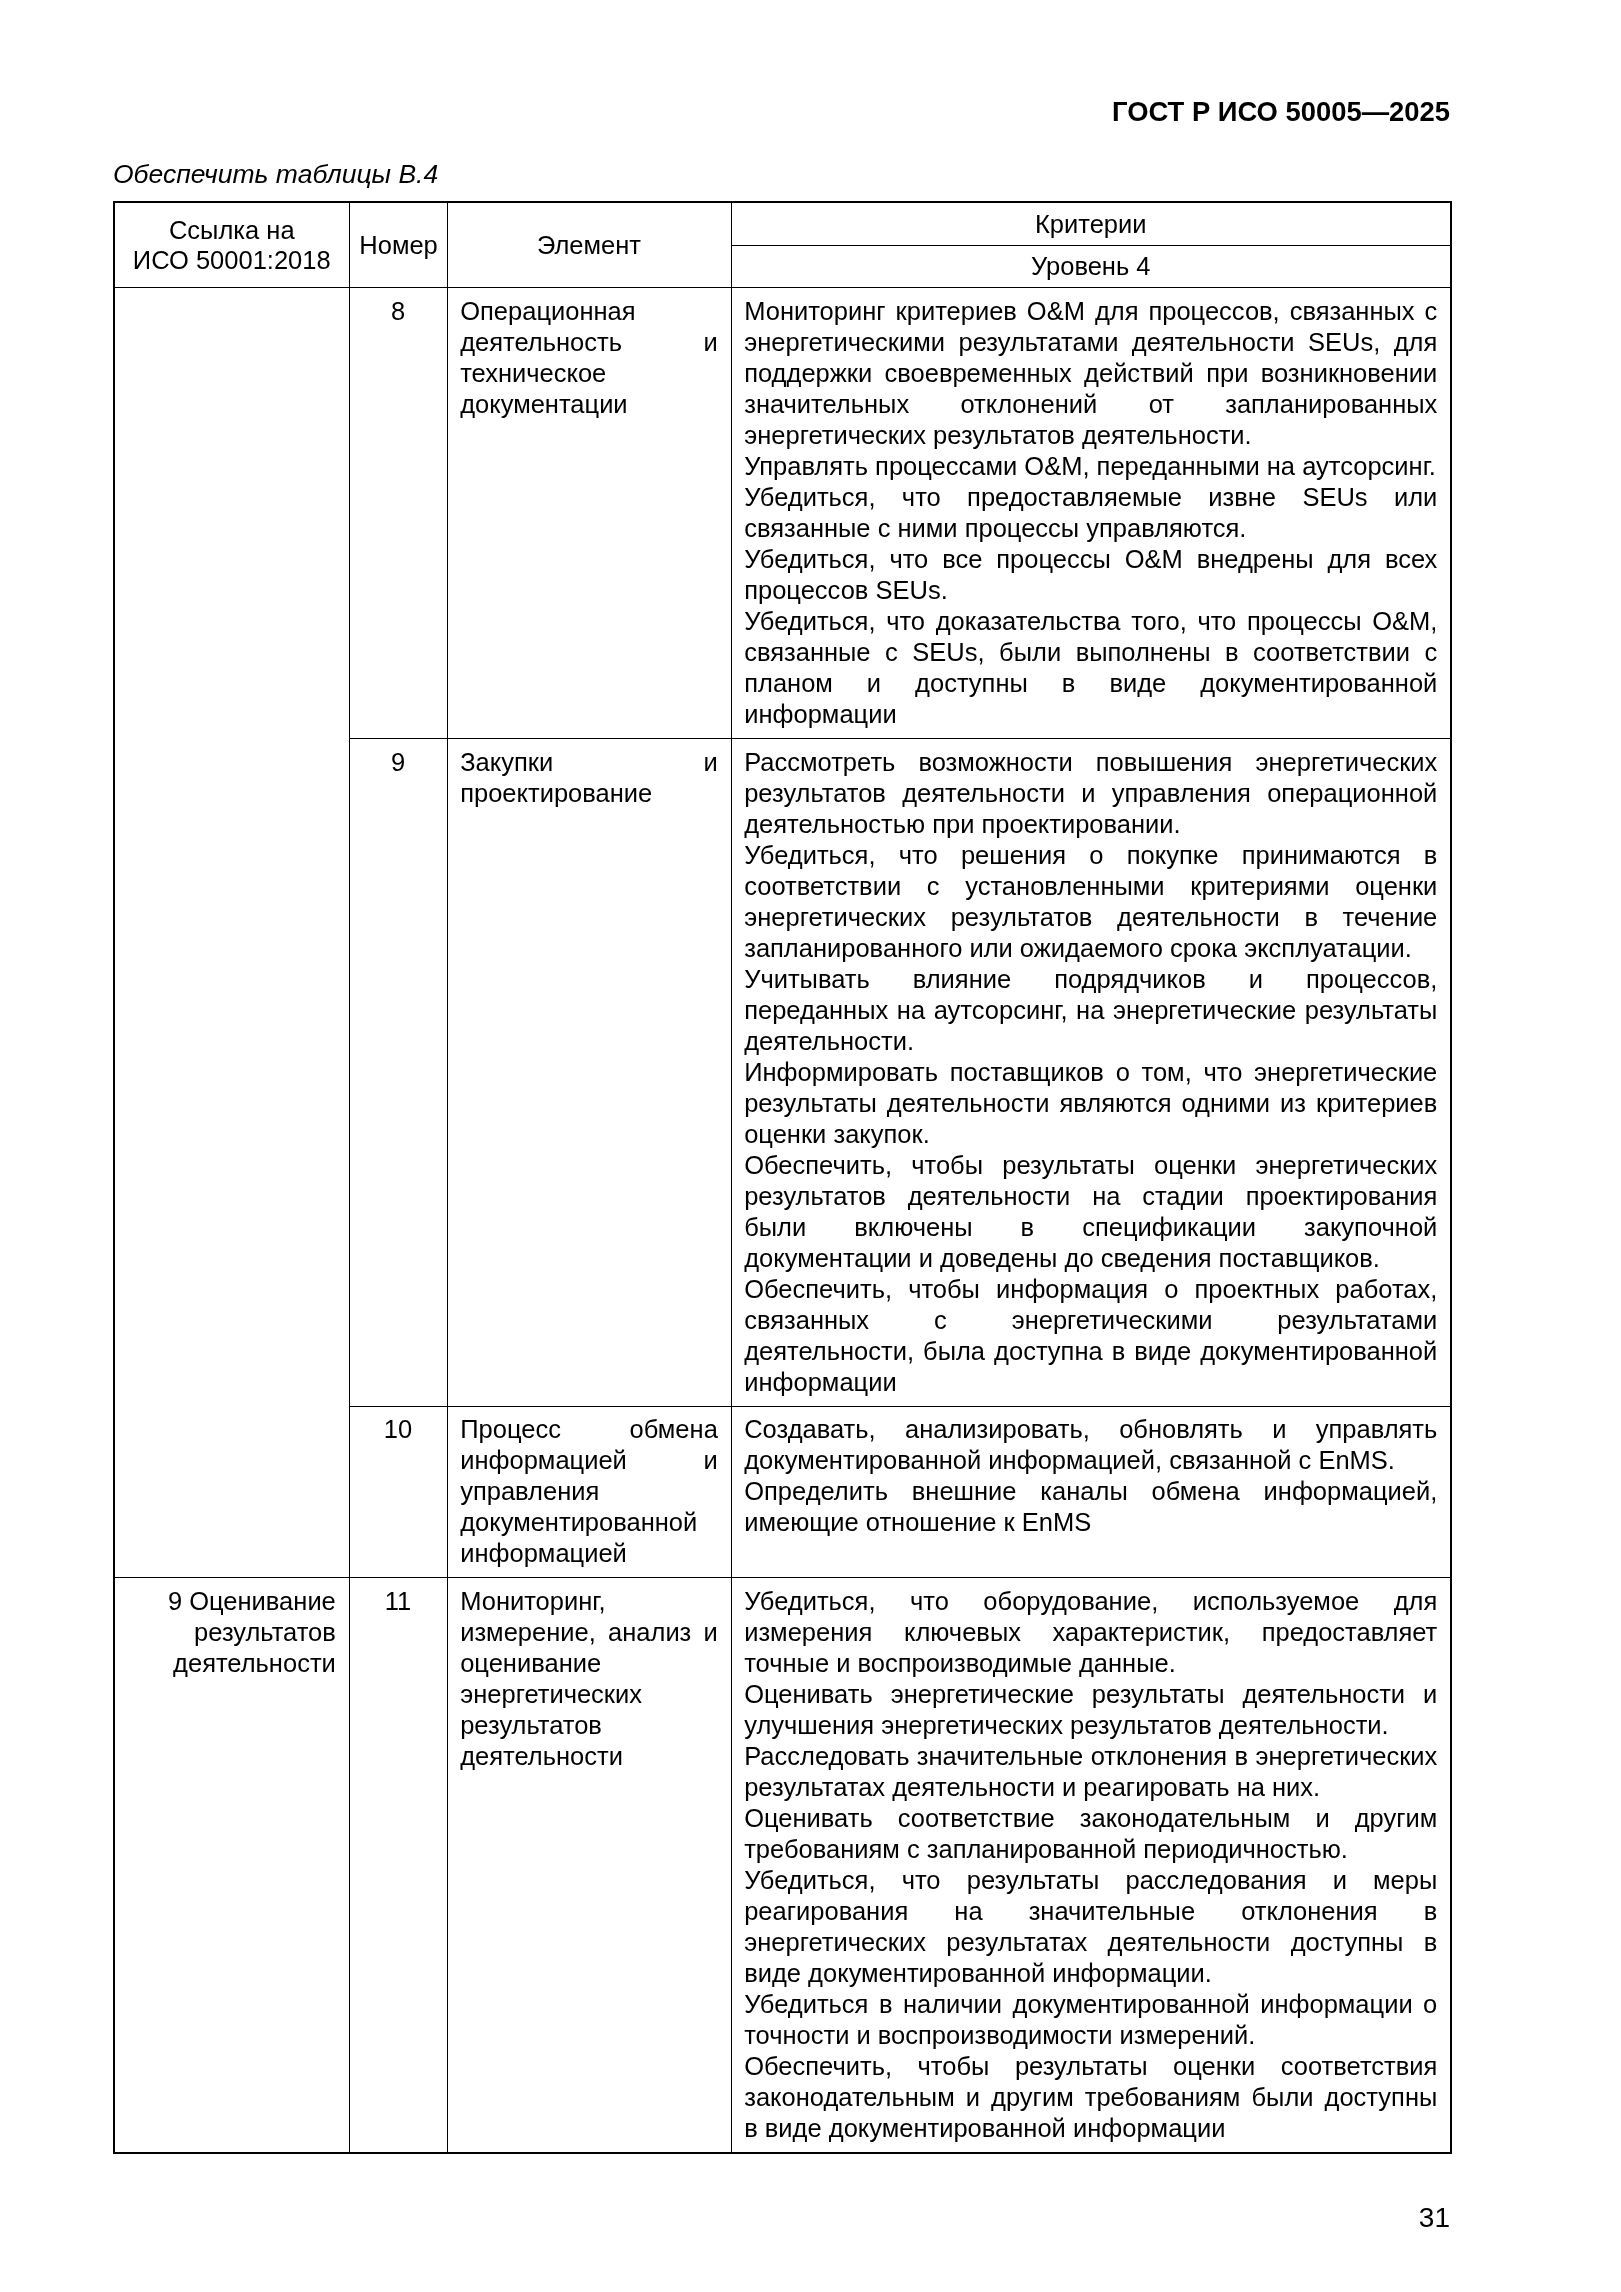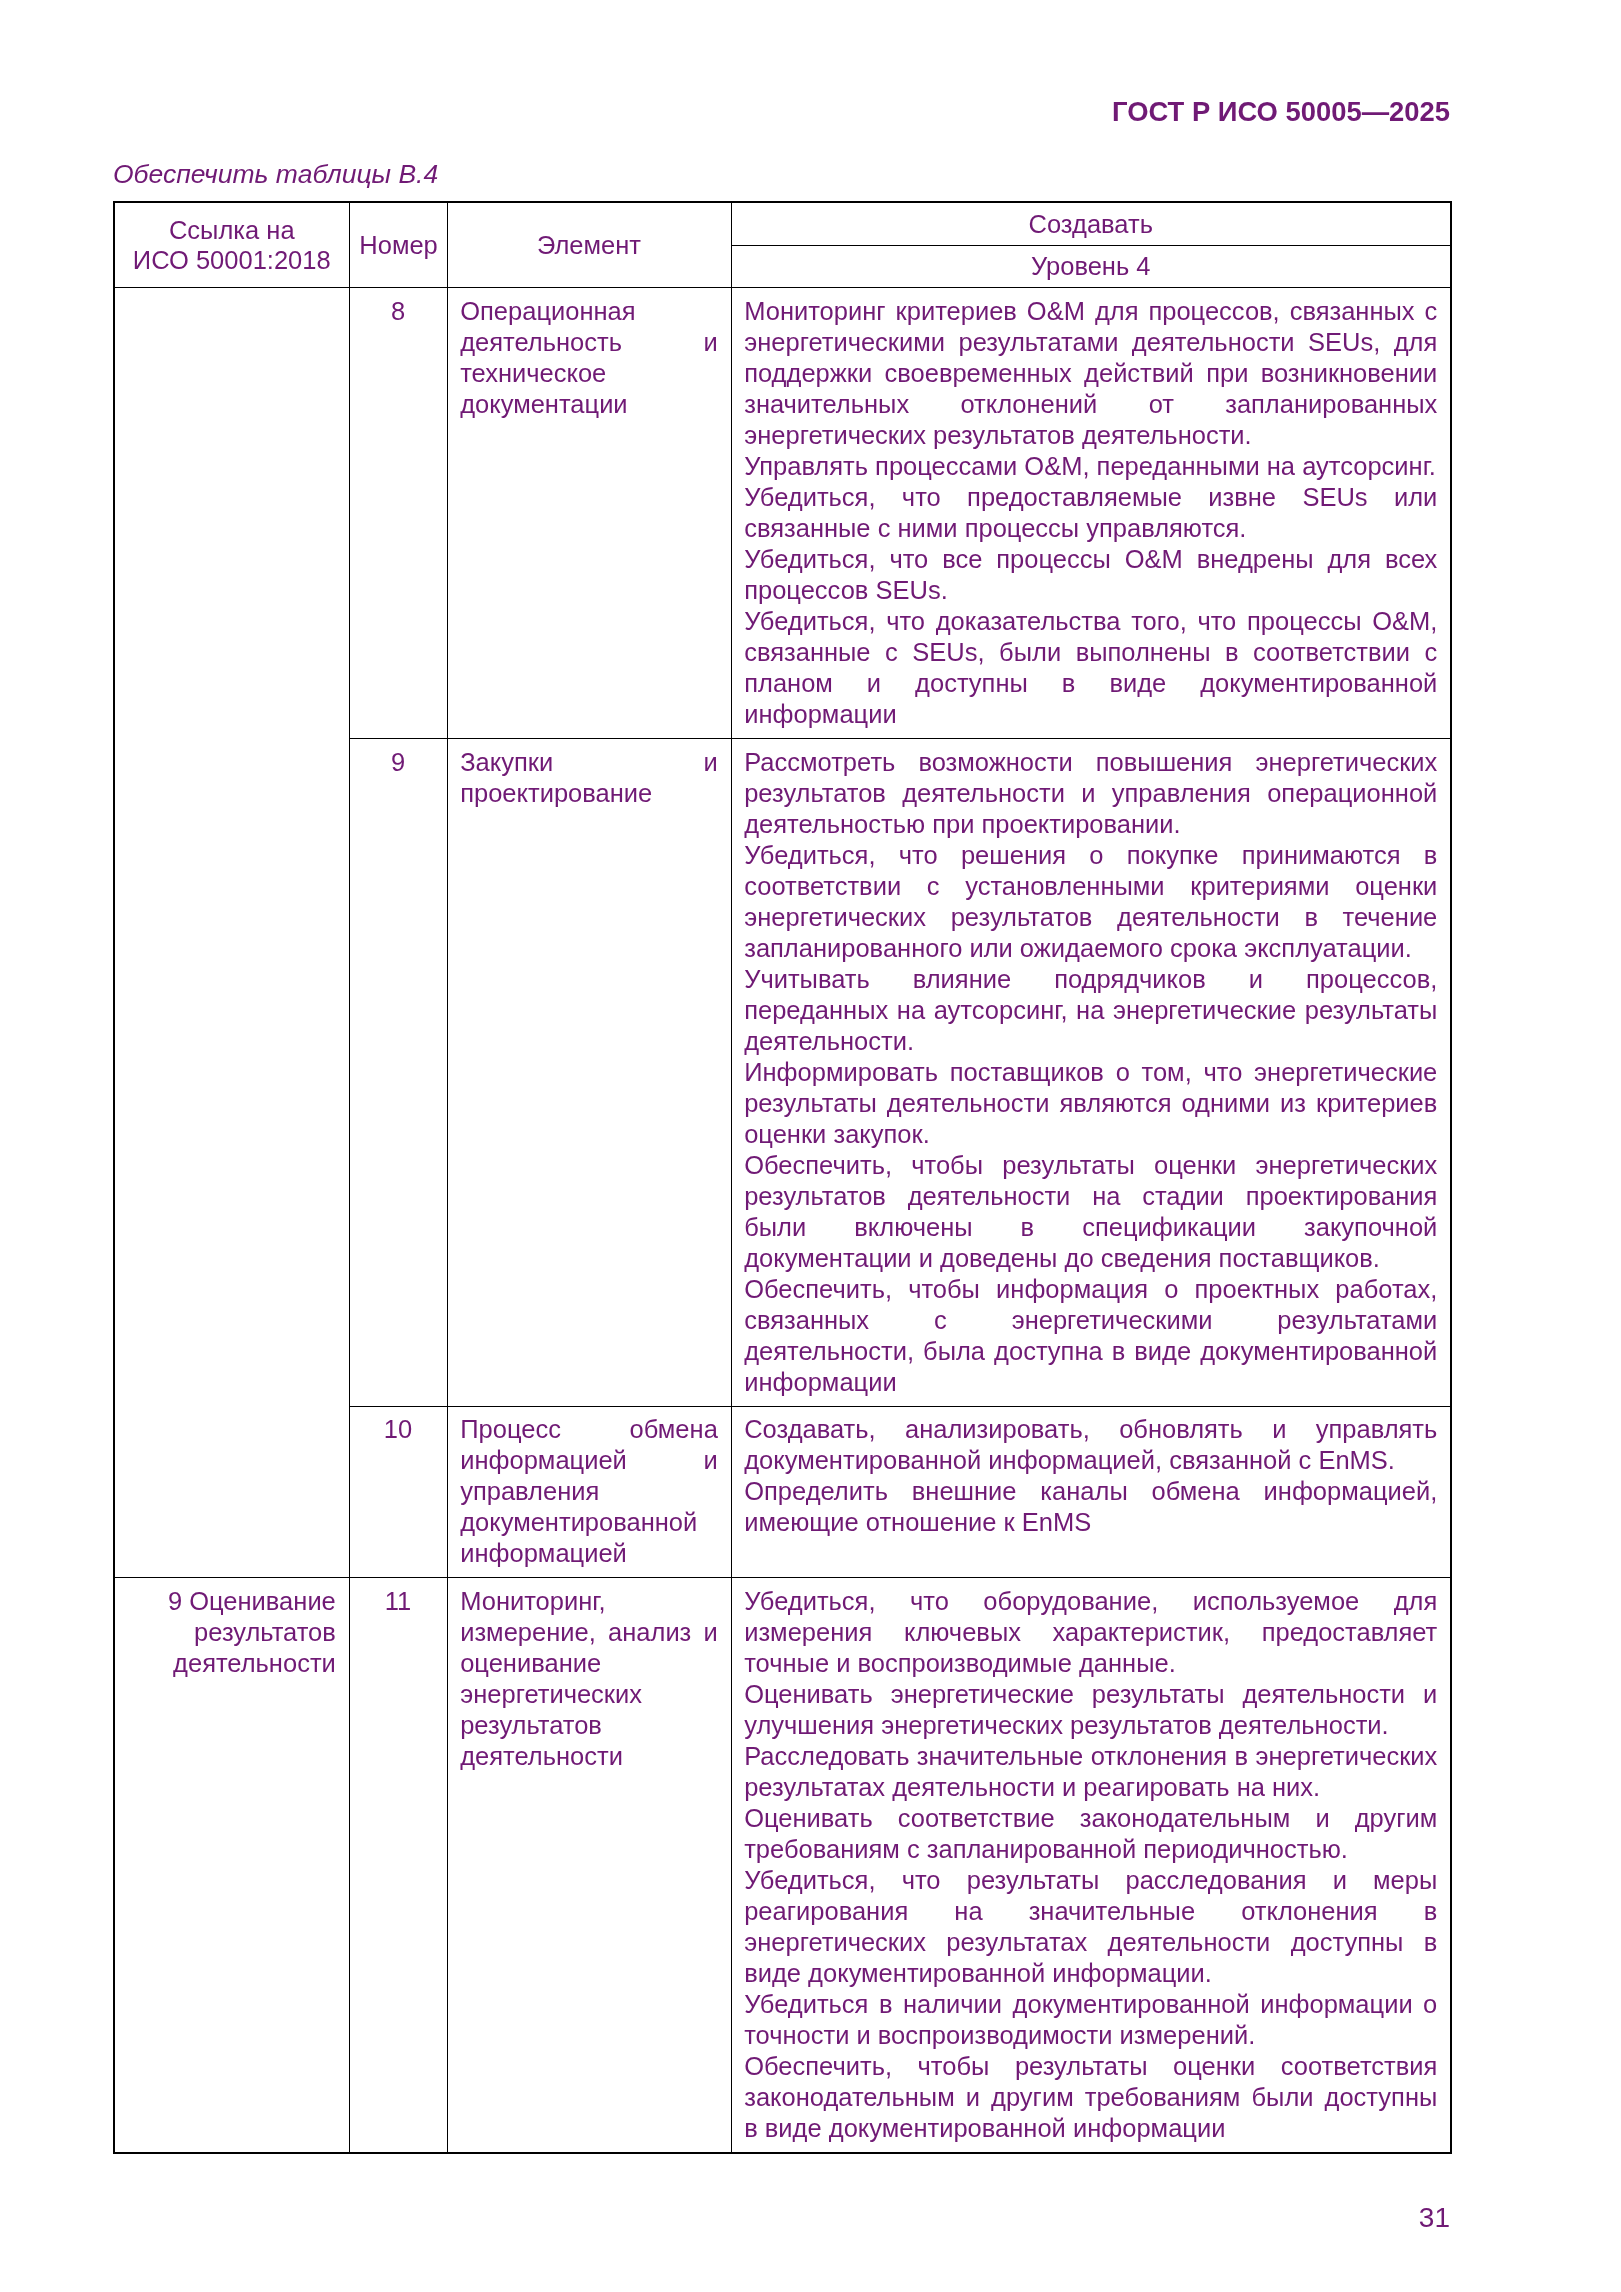--- a/index.html
+++ b/index.html
@@ -11,21 +11,21 @@
     height: 2293px;
     background: #ffffff;
   }
   .page {
     position: relative;
     box-sizing: border-box;
     width: 1621px;
     height: 2293px;
     padding: 96px 171px 0 113px;
     background: #ffffff;
-    color: #701a75;
+    color: #000000;
     font-family: "Liberation Sans", sans-serif;
     overflow: hidden;
   }
   .page-header {
     text-align: right;
     font-weight: bold;
     font-size: 27.4px;
     line-height: 31px;
   }
   .table-caption {
@@ -95,21 +95,21 @@
       <col style="width:98px">
       <col style="width:284px">
       <col style="width:720px">
     </colgroup>
     <thead>
       <tr>
         <th rowspan="2">Ссылка на
 ИСО 50001:2018</th>
         <th rowspan="2">Номер</th>
         <th rowspan="2">Элемент</th>
-        <th>Создавать</th>
+        <th>Критерии</th>
       </tr>
       <tr>
         <th>Уровень 4</th>
       </tr>
     </thead>
     <tbody>
       <tr>
         <td rowspan="3" class="ref-cell"></td>
         <td class="number-cell">8</td>
         <td class="element-cell">Операционная деятельность и техническое документации</td>

